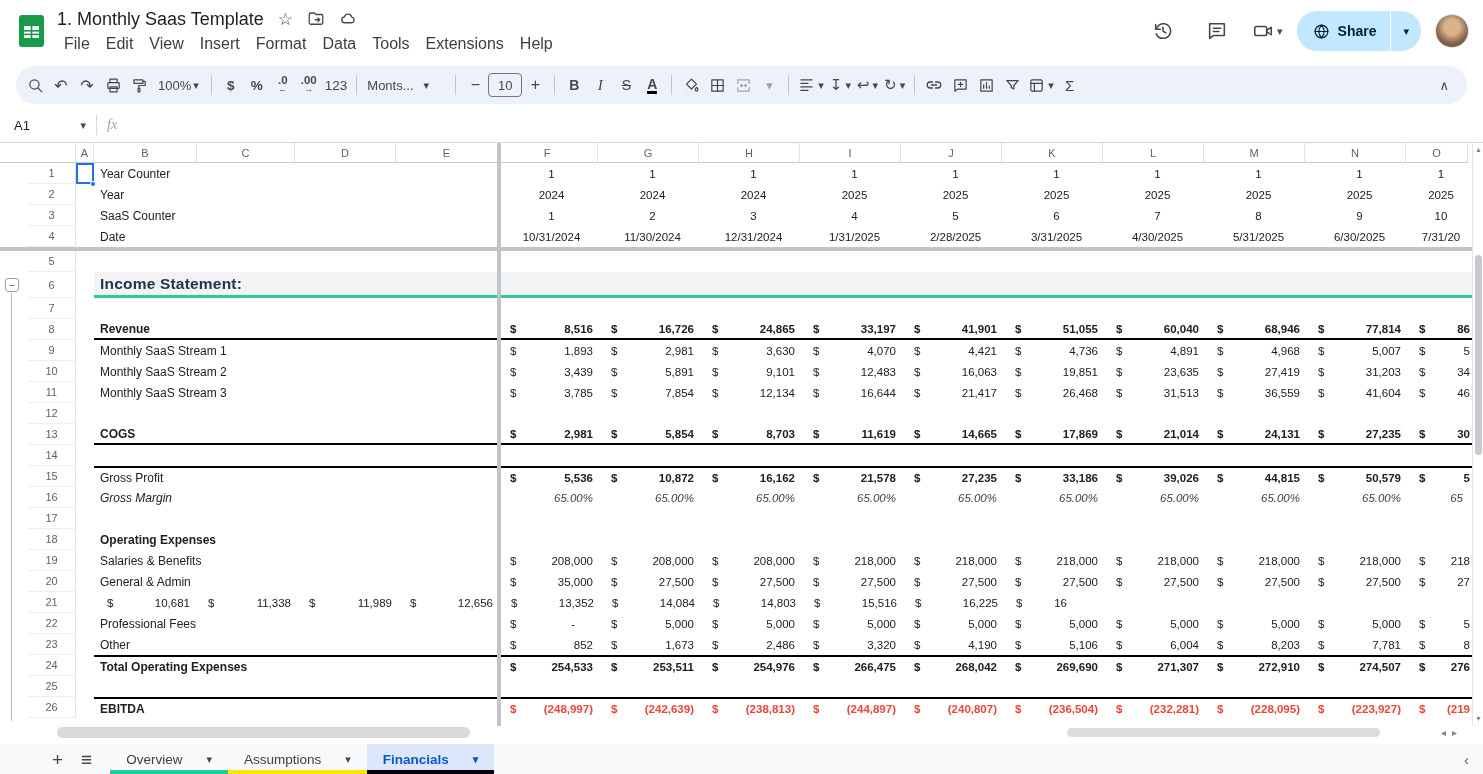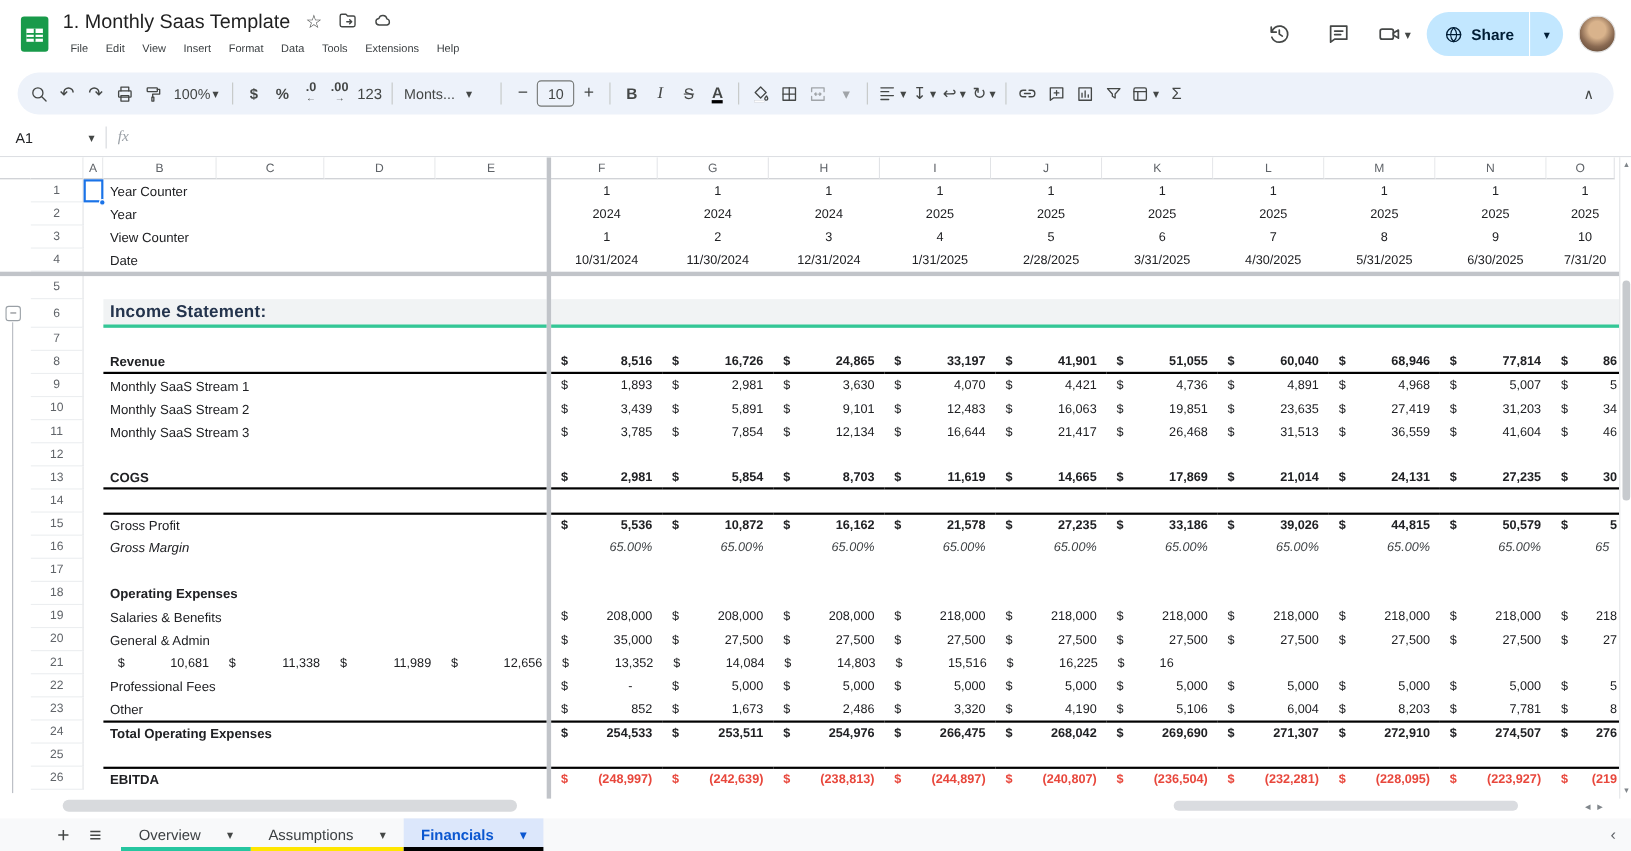--- a/index.html
+++ b/index.html
@@ -12,21 +12,21 @@
   .ic { stroke:#444746; fill:none; stroke-width:1.7; stroke-linecap:round; stroke-linejoin:round; }
 
   
   .topbar { position:absolute; left:0; top:0; width:1483px; height:62px; background:#fff; display:flex; align-items:center; }
   .logo { margin:0 12px 0 18px; cursor:pointer; }
   .title-block { display:flex; flex-direction:column; justify-content:center; }
   .title-row { display:flex; align-items:center; gap:14px; height:26px; }
   .doc-title { font-size:18px; color:#1f1f1f; }
   .tglyph { font-size:17px; color:#444746; cursor:pointer; }
   .menus { display:flex; gap:2px; height:24px; align-items:center; }
-  .menu-item { font-size:10px; color:#3c4043; padding:2px 7px; border-radius:4px; cursor:pointer; }
+  .menu-item { font-size:16px; color:#3c4043; padding:2px 7px; border-radius:4px; cursor:pointer; }
   .top-right { margin-left:auto; display:flex; align-items:center; gap:14px; padding-right:14px; }
   .tr-btn { width:40px; height:40px; border-radius:50%; display:flex; align-items:center; justify-content:center; cursor:pointer; }
   .cam-group { display:flex; align-items:center; gap:2px; cursor:pointer; }
   .caret { font-size:11px; color:#444746; }
   .share { display:flex; align-items:center; background:#c2e7ff; border-radius:24px; height:40px; overflow:hidden; cursor:pointer; }
   .share-main { display:flex; align-items:center; gap:8px; padding:0 14px 0 16px; height:100%; }
   .share-label { font-size:14px; font-weight:bold; color:#001d35; }
   .share-sep { width:1px; height:40px; background:#ffffff; }
   .share-caret { padding:0 12px; height:100%; display:flex; align-items:center; }
   .avatar { width:34px; height:34px; border-radius:50%; background:radial-gradient(circle at 50% 38%, #d9b38c 0 30%, #8a6a52 60%, #4e3b2c 100%); border:1px solid #e0e0e0; cursor:pointer; }
@@ -383,21 +383,21 @@
         <div class="cell center" style="width: 101px;">2025</div>
         <div class="cell center" style="width: 101px;">2025</div>
         <div class="cell center" style="width: 101px;">2025</div>
         <div class="cell center" style="width: 101px;">2025</div>
         <div class="cell center oclip" style="width: 62px;">2025</div>
       </div>
       <div class="grow" style="height: 21px;">
         <div class="gutter"></div>
         <div class="rownum">3</div>
         <div class="colA"></div>
-        <div class="lblcell">View Counter</div>
+        <div class="lblcell">SaaS Counter</div>
         <div class="vspace"></div>
         <div class="cell center" style="width: 101px;">1</div>
         <div class="cell center" style="width: 101px;">2</div>
         <div class="cell center" style="width: 101px;">3</div>
         <div class="cell center" style="width: 101px;">4</div>
         <div class="cell center" style="width: 101px;">5</div>
         <div class="cell center" style="width: 101px;">6</div>
         <div class="cell center" style="width: 101px;">7</div>
         <div class="cell center" style="width: 101px;">8</div>
         <div class="cell center" style="width: 101px;">9</div>

